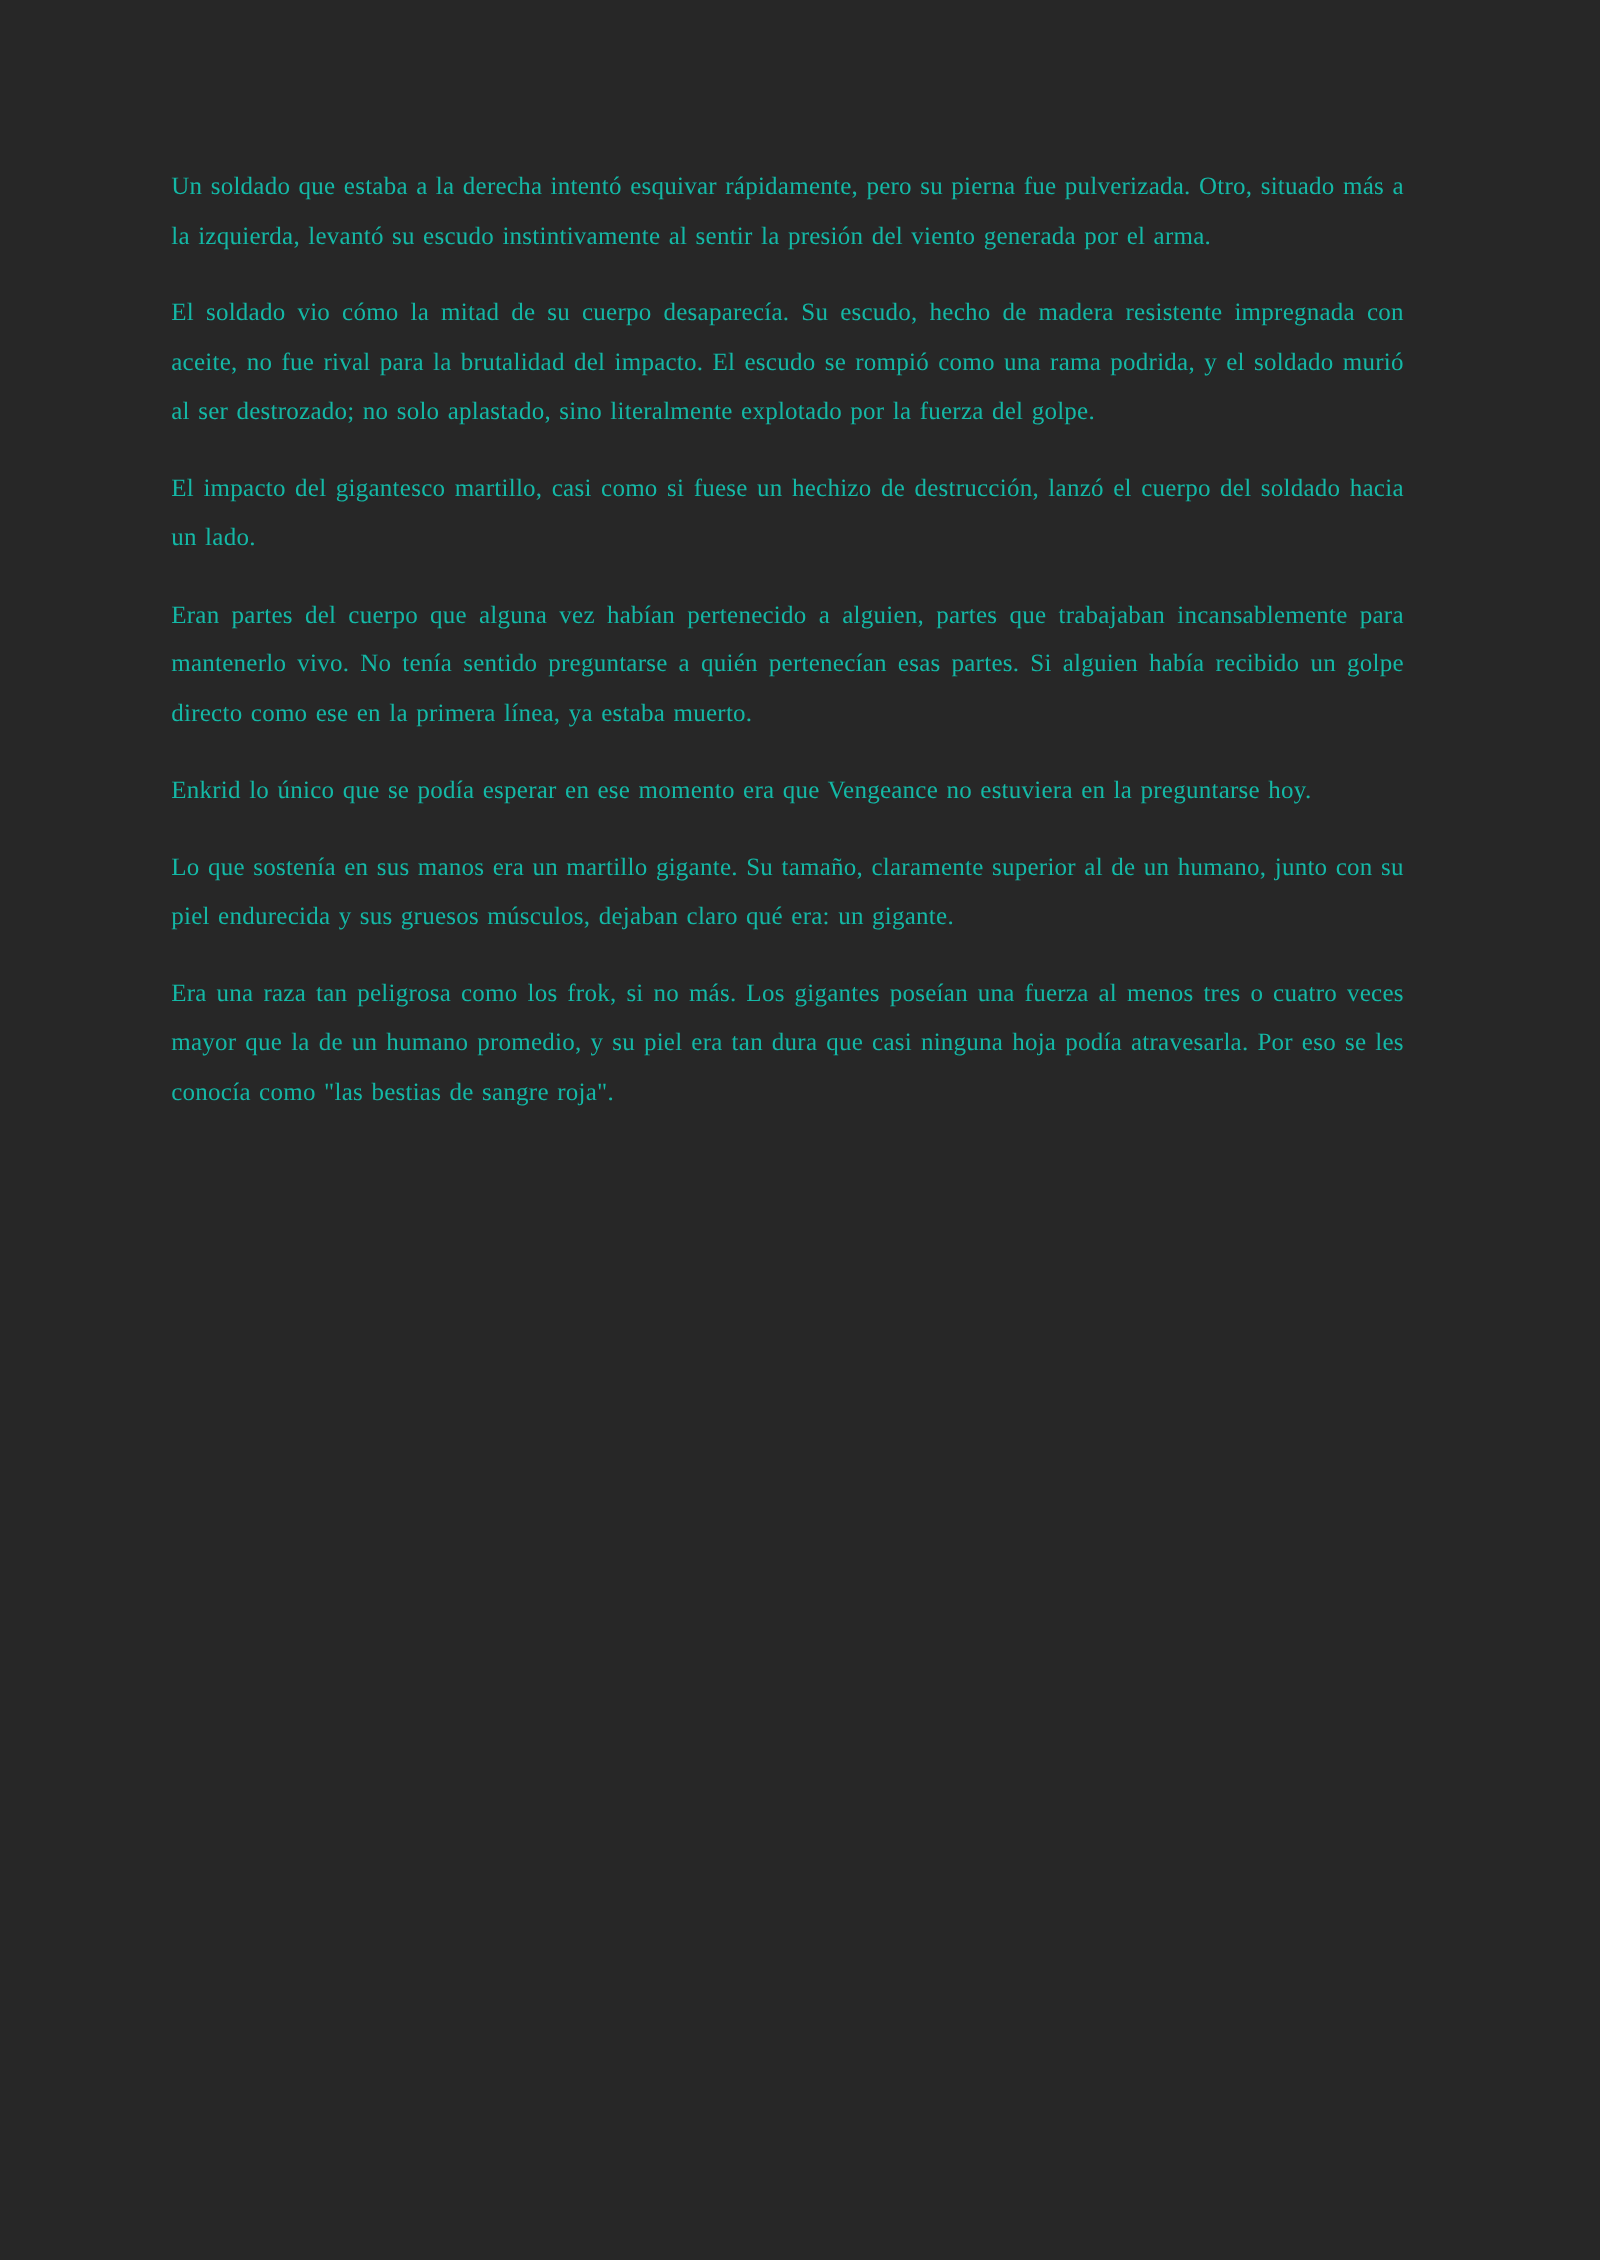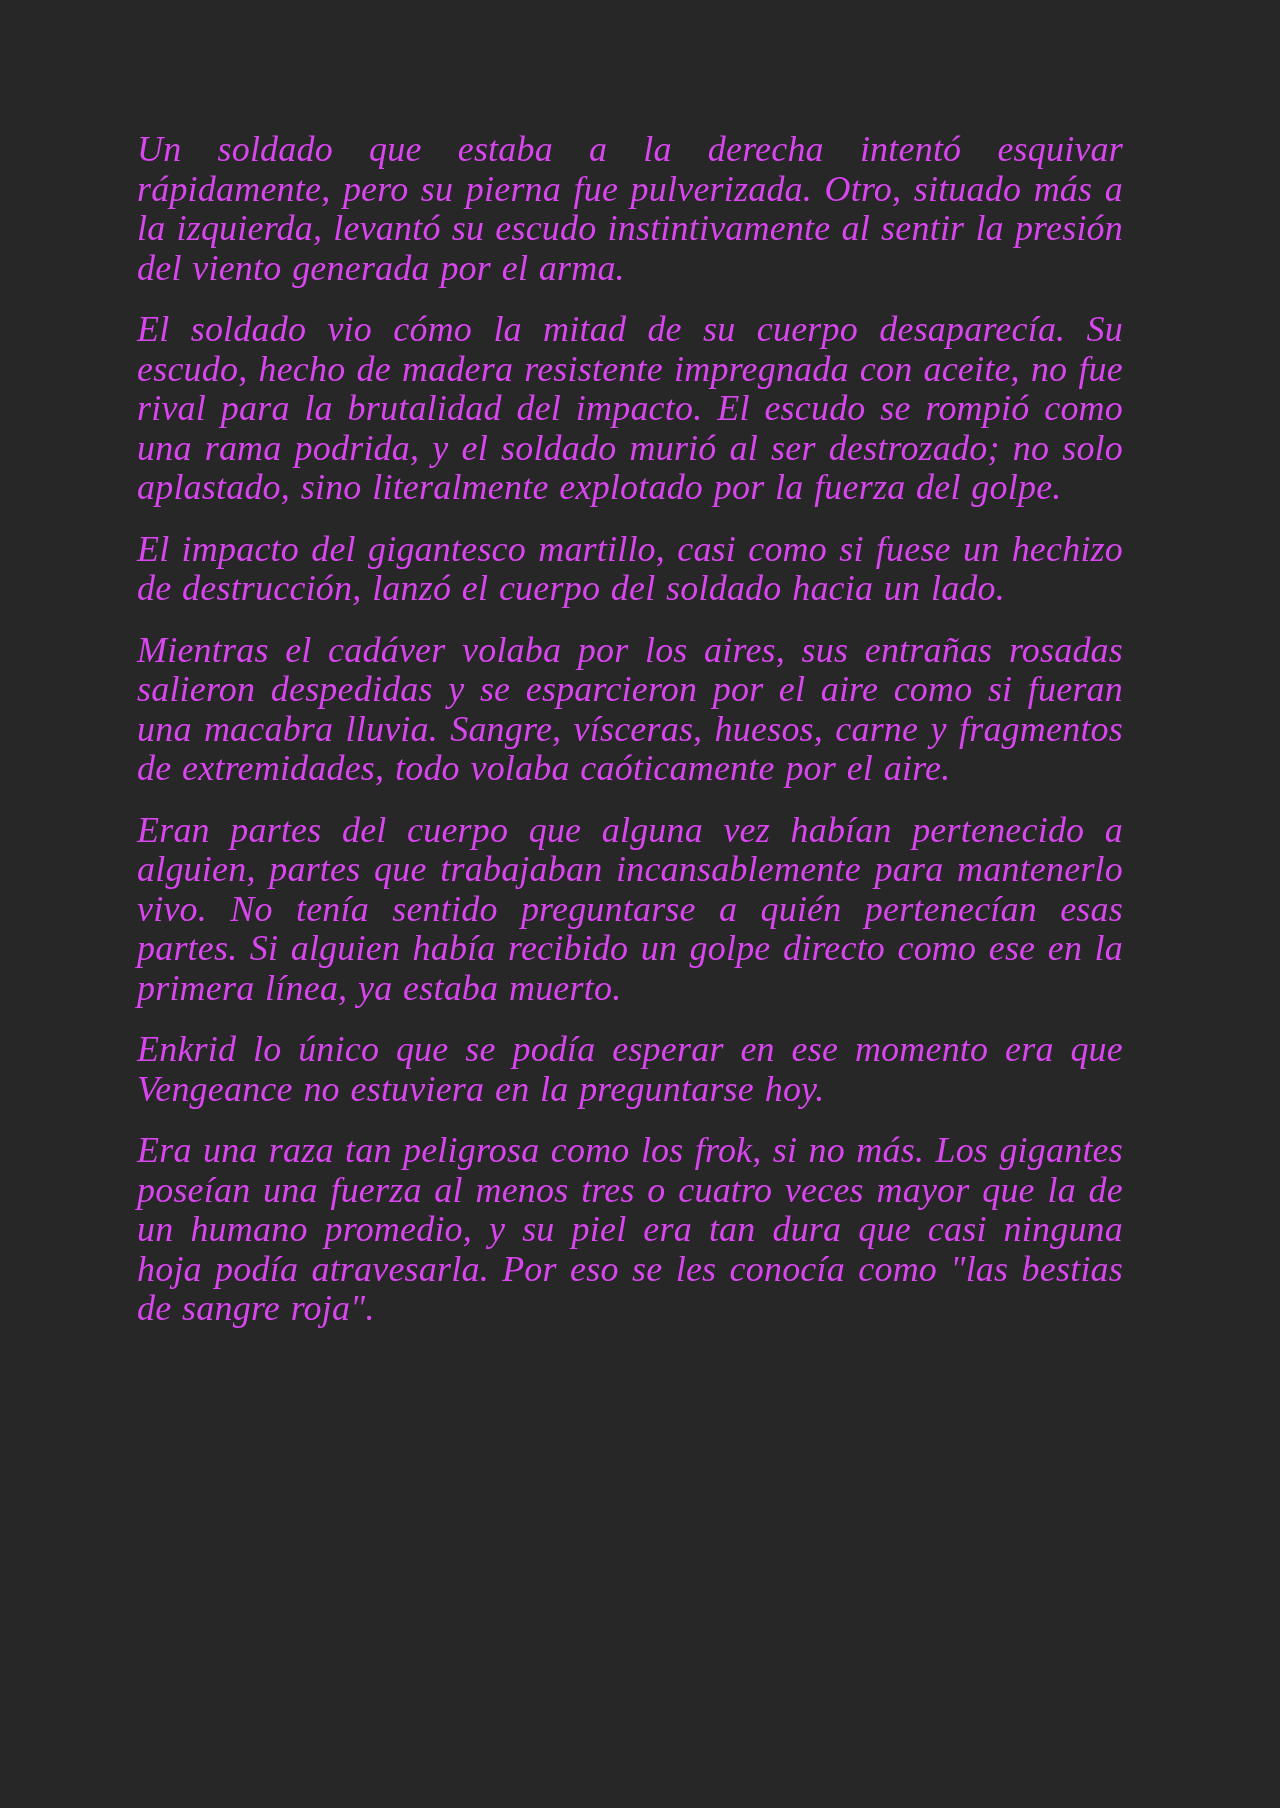--- a/index.html
+++ b/index.html
@@ -21,39 +21,38 @@
     box-sizing: border-box;
   }
   .chapter-text {
     box-sizing: border-box;
     width: 986px;
     margin-left: 137px;
     padding-top: 130px;
   }
   .chapter-text p {
     margin: 0 0 22px 0;
-    font-size: 36px;
+    font-size: 20px;
     line-height: 39.5px;
     text-align: justify;
     text-justify: inter-word;
     letter-spacing: 0.2px;
     word-spacing: 1.5px;
-    color: #d946ef;
-    font-style: italic;
+    color: #14b8a6;
   }
   .chapter-text p:last-child {
     margin-bottom: 16px;
   }
 </style>
 </head>
 <body style="background: rgb(39, 39, 39); color: rgb(233, 233, 231);">
 
 <main class="reading-page">
   <article class="chapter-text">
     <p>Un soldado que estaba a la derecha intentó esquivar rápidamente, pero su pierna fue pulverizada. Otro, situado más a la izquierda, levantó su escudo instintivamente al sentir la presión del viento generada por el arma.</p>
     <p>El soldado vio cómo la mitad de su cuerpo desaparecía. Su escudo, hecho de madera resistente impregnada con aceite, no fue rival para la brutalidad del impacto. El escudo se rompió como una rama podrida, y el soldado murió al ser destrozado; no solo aplastado, sino literalmente explotado por la fuerza del golpe.</p>
     <p>El impacto del gigantesco martillo, casi como si fuese un hechizo de destrucción, lanzó el cuerpo del soldado hacia un lado.</p>
-    <p>Mientras el cadáver volaba por los aires, sus entrañas rosadas salieron despedidas y se esparcieron por el aire como si fueran una macabra lluvia. Sangre, vísceras, huesos, carne y fragmentos de extremidades, todo volaba caóticamente por el aire.</p>
     <p>Eran partes del cuerpo que alguna vez habían pertenecido a alguien, partes que trabajaban incansablemente para mantenerlo vivo. No tenía sentido preguntarse a quién pertenecían esas partes. Si alguien había recibido un golpe directo como ese en la primera línea, ya estaba muerto.</p>
     <p>Enkrid lo único que se podía esperar en ese momento era que Vengeance no estuviera en la preguntarse hoy.</p>
+    <p>Lo que sostenía en sus manos era un martillo gigante. Su tamaño, claramente superior al de un humano, junto con su piel endurecida y sus gruesos músculos, dejaban claro qué era: un gigante.</p>
     <p>Era una raza tan peligrosa como los frok, si no más. Los gigantes poseían una fuerza al menos tres o cuatro veces mayor que la de un humano promedio, y su piel era tan dura que casi ninguna hoja podía atravesarla. Por eso se les conocía como "las bestias de sangre roja".</p>
   </article>
 </main>
 
 </body></html>

